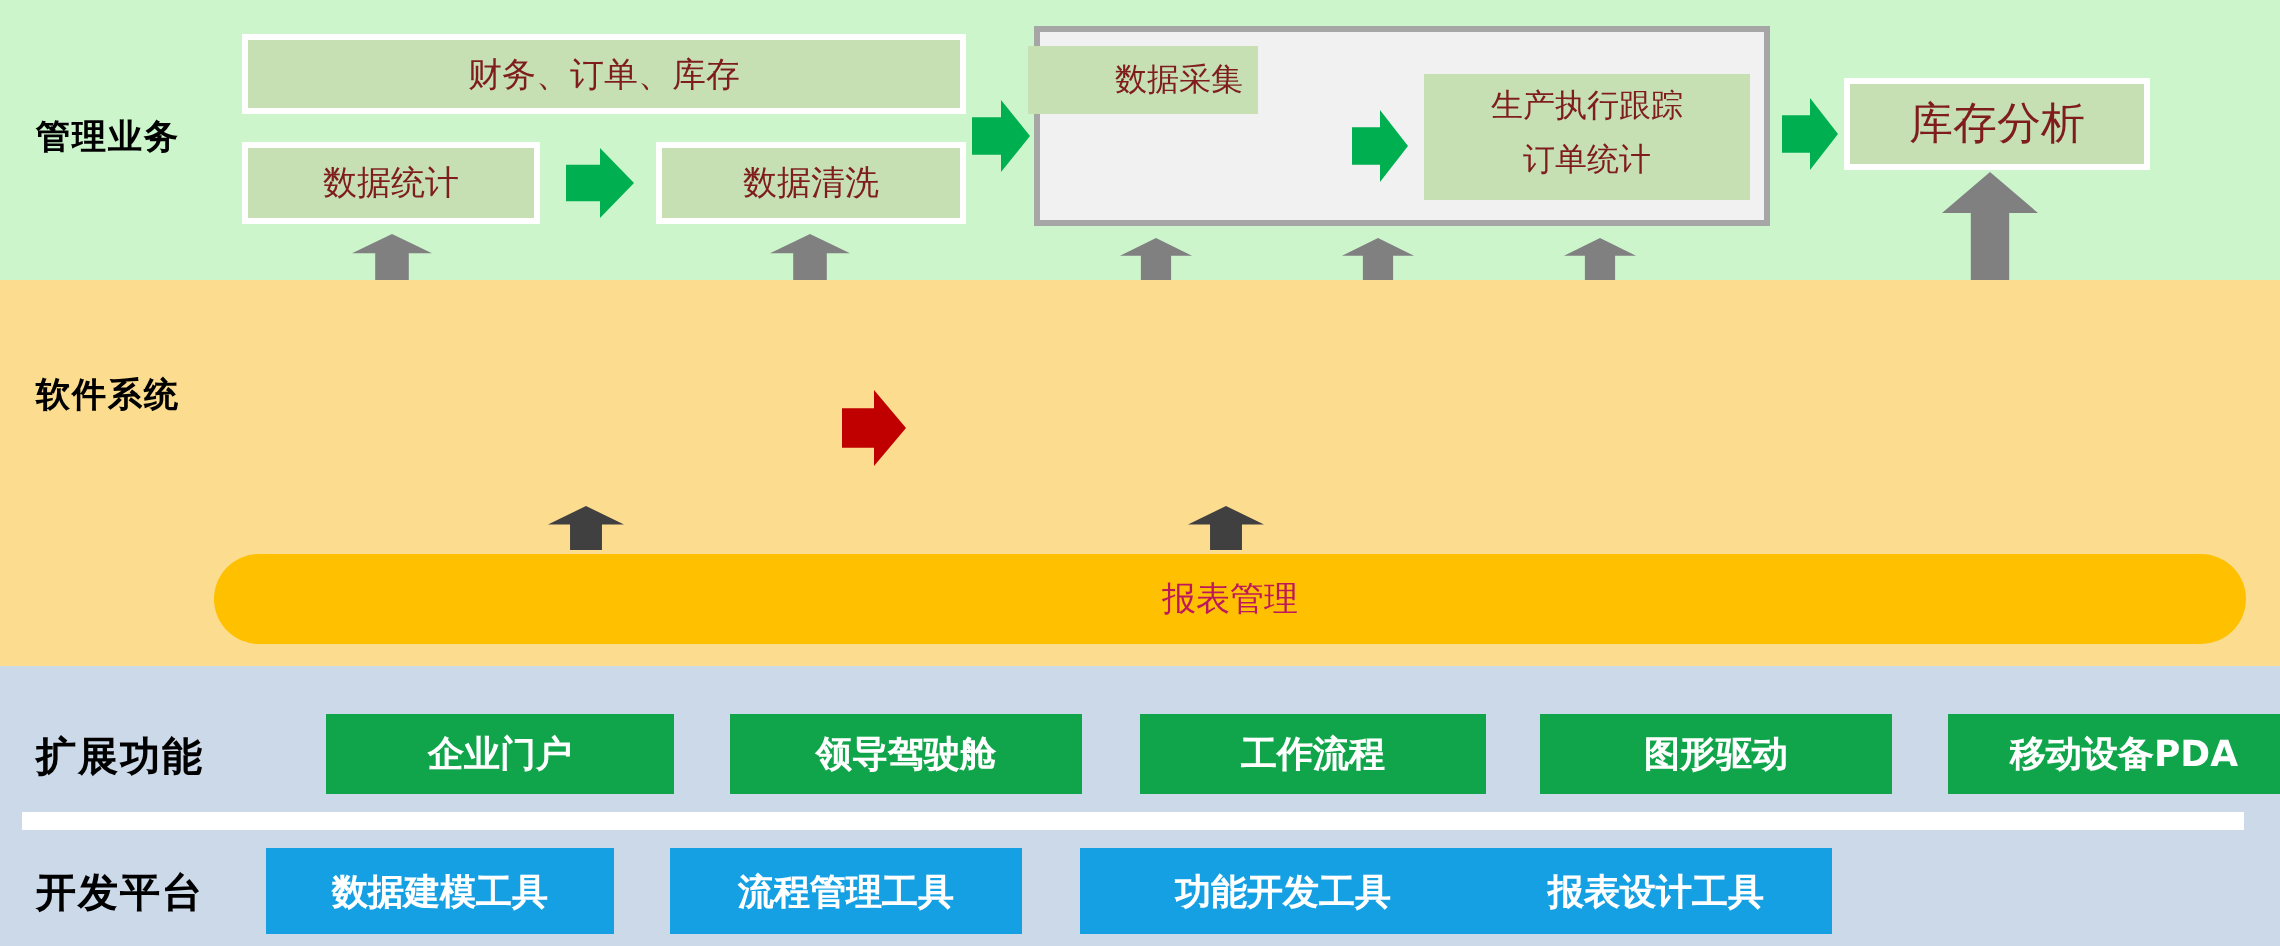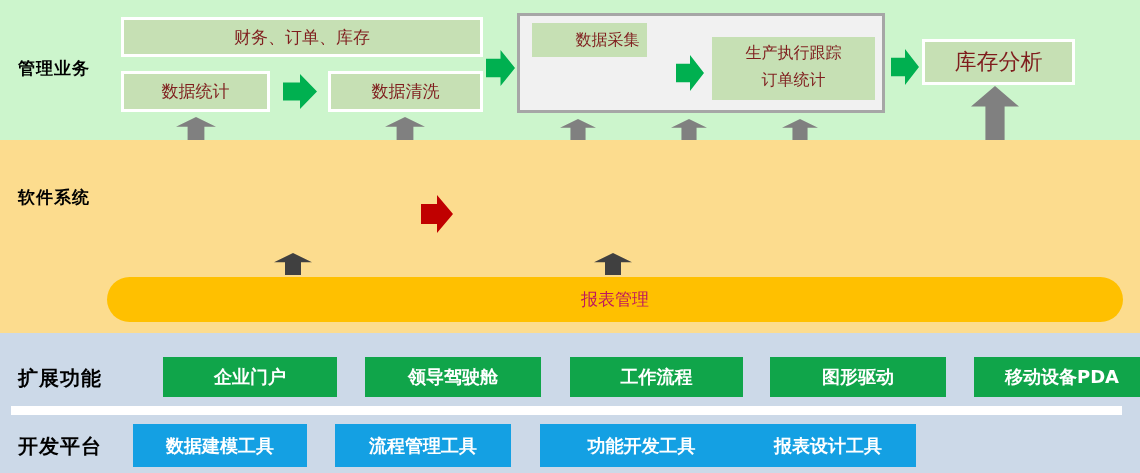--- a/index.html
+++ b/index.html
@@ -62,21 +62,21 @@
   <div class="gbox" style="left:121px;top:71px;width:149px;height:41px;">数据统计</div>
 
   <div class="arrow-right" style="left:283px;top:74px;width:34px;height:35px;"></div>
 
   <div class="gbox" style="left:328px;top:71px;width:155px;height:41px;">数据清洗</div>
 
   <div class="arrow-right" style="left:486px;top:50px;width:29px;height:36px;"></div>
 
   <div class="group-frame"></div>
 
-  <div class="gbox2" style="left:532px;top:23px;width:115px;height:34px;font-size:16px;padding-left:36px;">数据采集</div>
+  <div class="gbox2" style="left:514px;top:23px;width:115px;height:34px;font-size:16px;padding-left:36px;">数据采集</div>
 
   <div class="arrow-right" style="left:676px;top:55px;width:28px;height:36px;"></div>
 
   <div class="gbox2" style="left:712px;top:23px;width:163px;height:33px;font-size:16px;margin-top:14px;">生产执行跟踪</div>
 
   <div class="gbox2" style="left:712px;top:61px;width:163px;height:39px;font-size:16px;">订单统计</div>
 
   <div class="arrow-right" style="left:891px;top:49px;width:28px;height:36px;"></div>
 
   <div class="gbox" style="left:922px;top:39px;width:153px;height:46px;font-size:22px;">库存分析</div>

